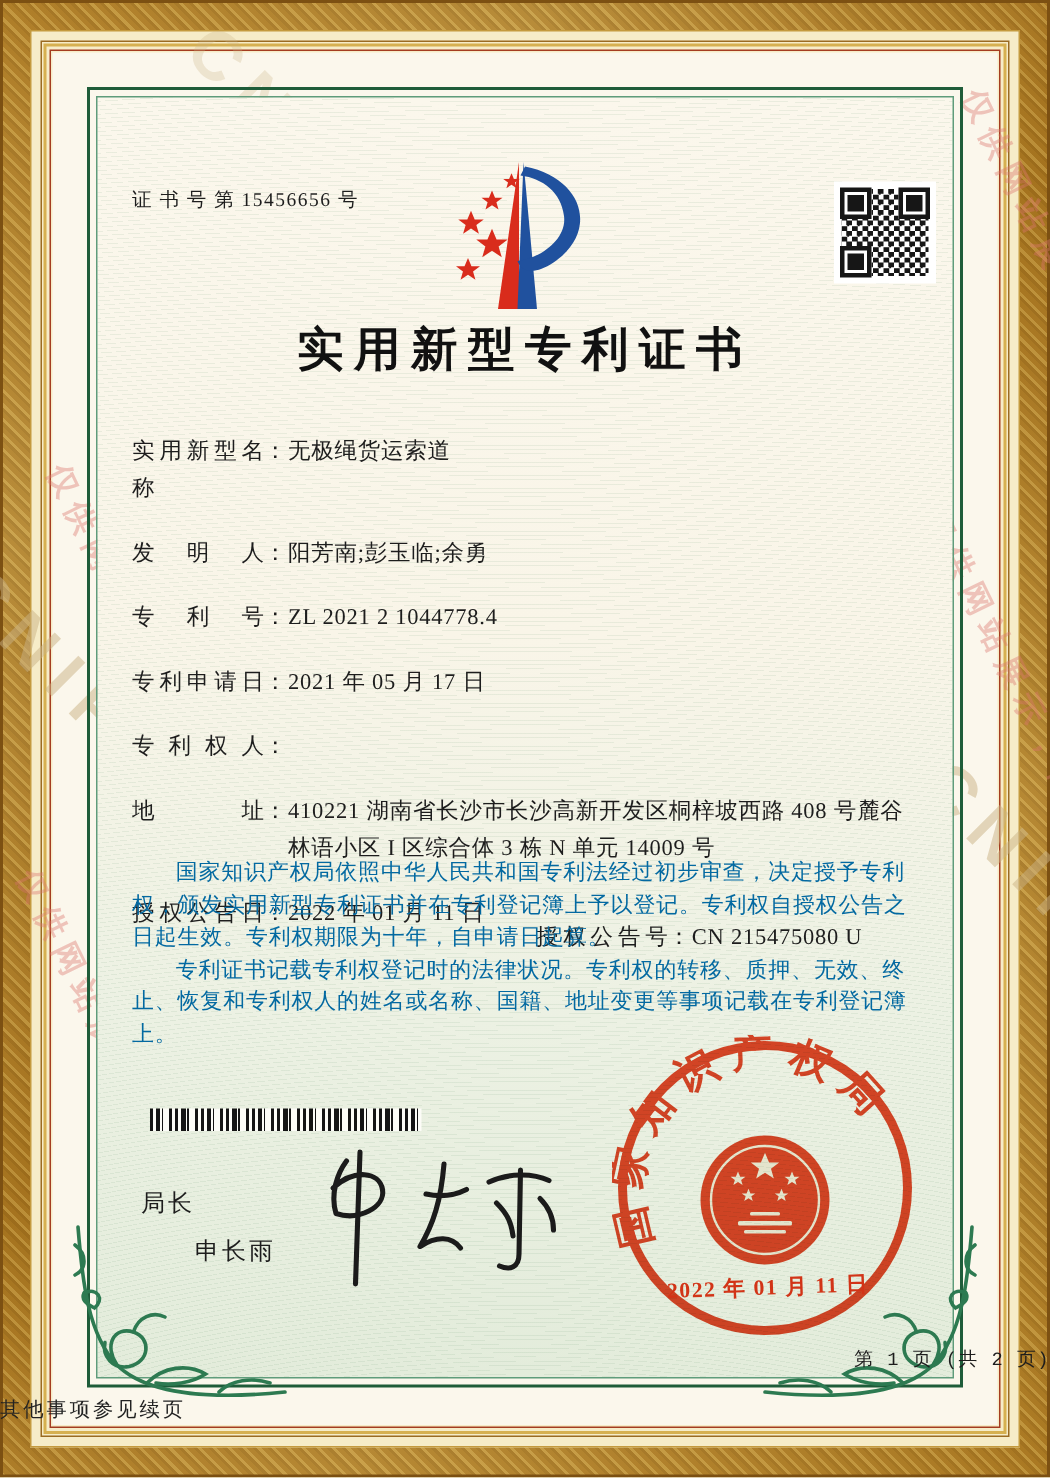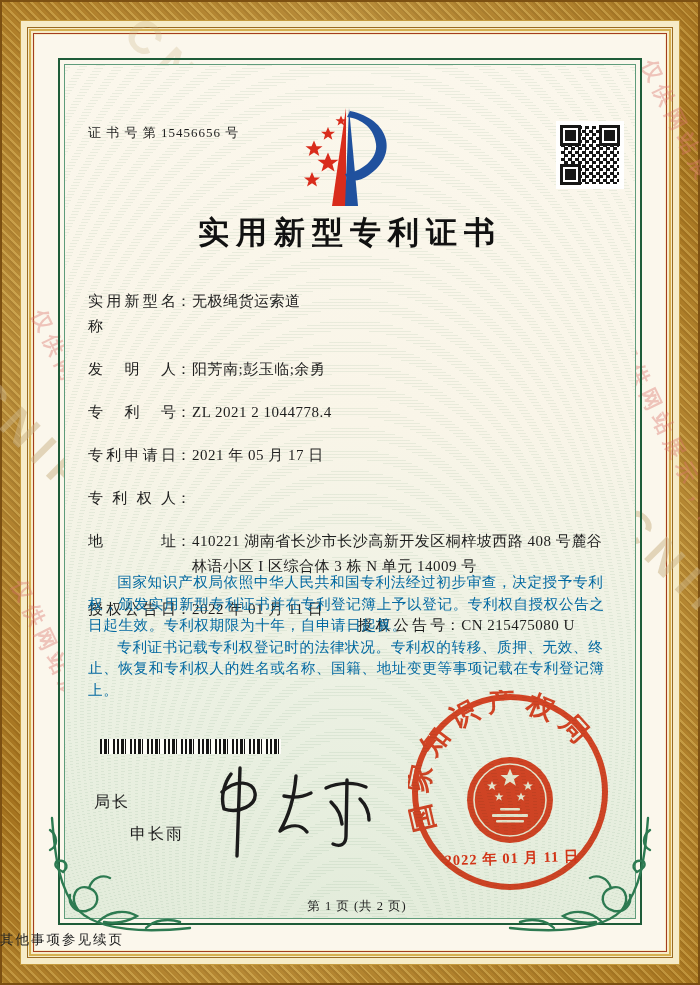--- a/index.html
+++ b/index.html
@@ -72,21 +72,21 @@
   .sign-name{position:absolute;left:94px;top:824px;font-size:16px;letter-spacing:2px;margin-left:36px;}
   .sig{position:absolute;left:200px;top:762px;}
   .sig path{fill:none;stroke:#1b1b1b;stroke-width:3.4;stroke-linecap:round;stroke-linejoin:round;}
 
   
   .seal{position:absolute;left:408px;top:690px;width:204px;height:204px;mix-blend-mode:multiply;opacity:.93;}
   .seal-date{position:absolute;left:432px;top:849px;width:160px;text-align:center;
     color:#d23417;font-size:14.5px;font-weight:bold;letter-spacing:1px;transform:rotate(-2deg);}
 
   
-  .page-no{position:absolute;left:14px;right:0;top:898px;text-align:center;font-size:12.5px;letter-spacing:1px;}
+  .page-no{position:absolute;left:14px;right:0;top:898px;text-align:right;font-size:12.5px;letter-spacing:1px;font-family:Liberation Mono, monospace;}
   .footer-note{position:absolute;left:0;right:0;top:931px;font-size:13.5px;letter-spacing:2px;color:#222;}
 </style>
 </head>
 <body>
 
 <div class="page">
 
   <div class="frame-outer"></div>
   <div class="band"></div>
   <div class="line-brown"></div>

